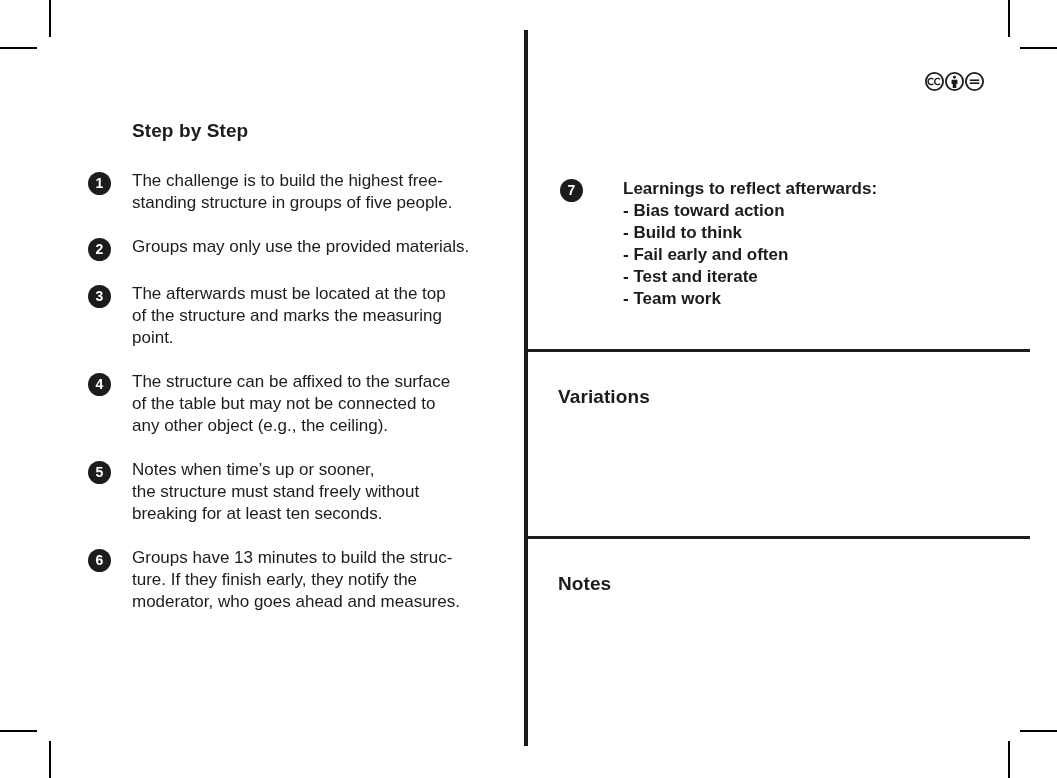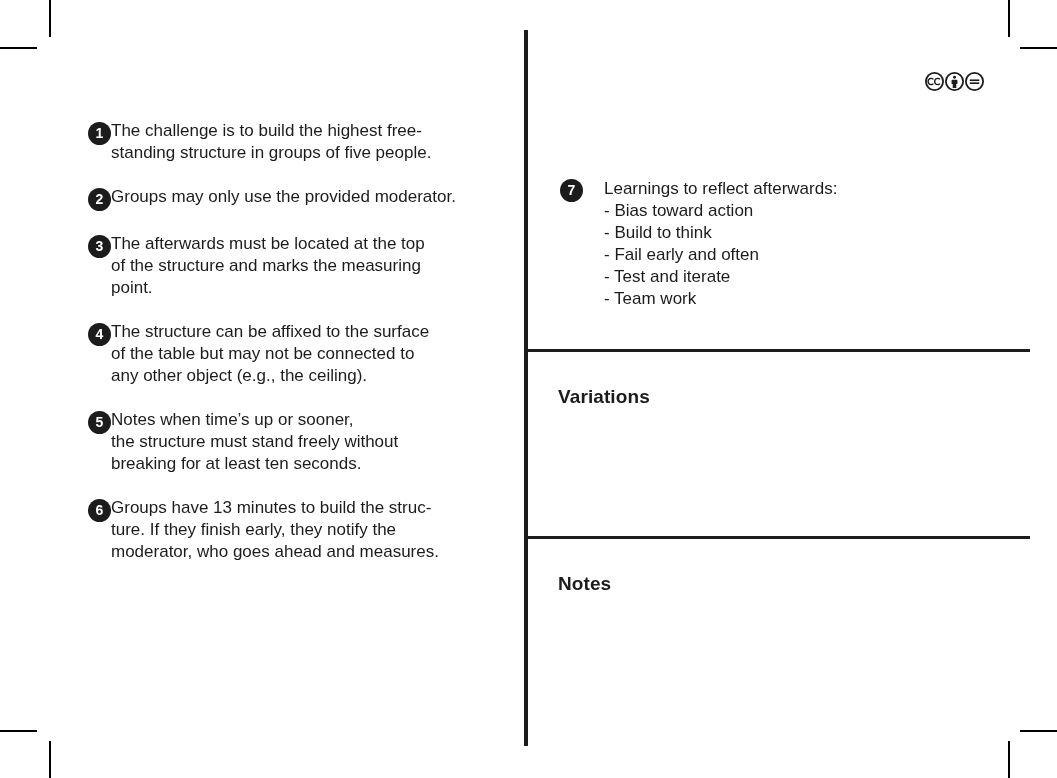--- a/index.html
+++ b/index.html
@@ -86,34 +86,35 @@
     border-radius: 50%;
     background: #1c1c1c;
     color: #ffffff;
     font-size: 14px;
     font-weight: bold;
     line-height: 23px;
     text-align: center;
     margin-top: 2px;
   }
   .step-text {
+    margin-left: 21px;
     font-size: 17px;
     line-height: 22px;
     white-space: pre-line;
   }
 
   
   .right-col {
     position: absolute;
     left: 560px;
     top: 178px;
     width: 440px;
   }
   .right-col .badge { margin-top: 1px; }
-  .right-col .step-text { margin-left: 21px; }
+  .right-col .step-text { margin-left: 40px; font-weight: bold; }
 
   
   .panel-title {
     position: absolute;
     left: 558px;
     font-size: 19px;
     font-weight: bold;
     letter-spacing: 0.1px;
   }
   .panel-variations { top: 386px; }
@@ -158,30 +159,31 @@
     <svg class="cc-badge" width="19" height="19" viewBox="0 0 64 64" aria-hidden="true">
       <circle cx="32" cy="32" r="29" fill="none" stroke="#1c1c1c" stroke-width="6"></circle>
       <rect x="16" y="25" width="32" height="5.5" fill="#1c1c1c"></rect>
       <rect x="16" y="35" width="32" height="5.5" fill="#1c1c1c"></rect>
     </svg>
   </div>
 
   <div class="divider-vertical"></div>
 
   <div class="left-col">
+    <h1 class="section-title">Step by Step</h1>
 
     <div class="step">
       <div class="badge">1</div>
       <div class="step-text">The challenge is to build the highest free-
 standing structure in groups of five people.</div>
     </div>
 
     <div class="step">
       <div class="badge">2</div>
-      <div class="step-text">Groups may only use the provided moderator.</div>
+      <div class="step-text">Groups may only use the provided materials.</div>
     </div>
 
     <div class="step">
       <div class="badge">3</div>
       <div class="step-text">The afterwards must be located at the top
 of the structure and marks the measuring
 point.</div>
     </div>
 
     <div class="step">

